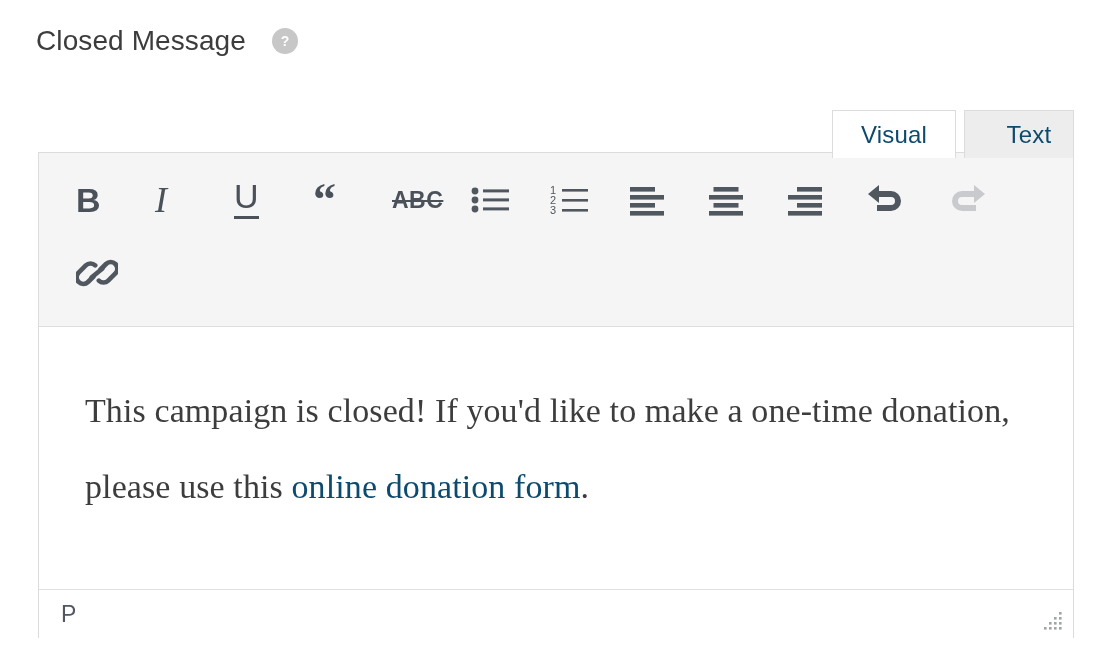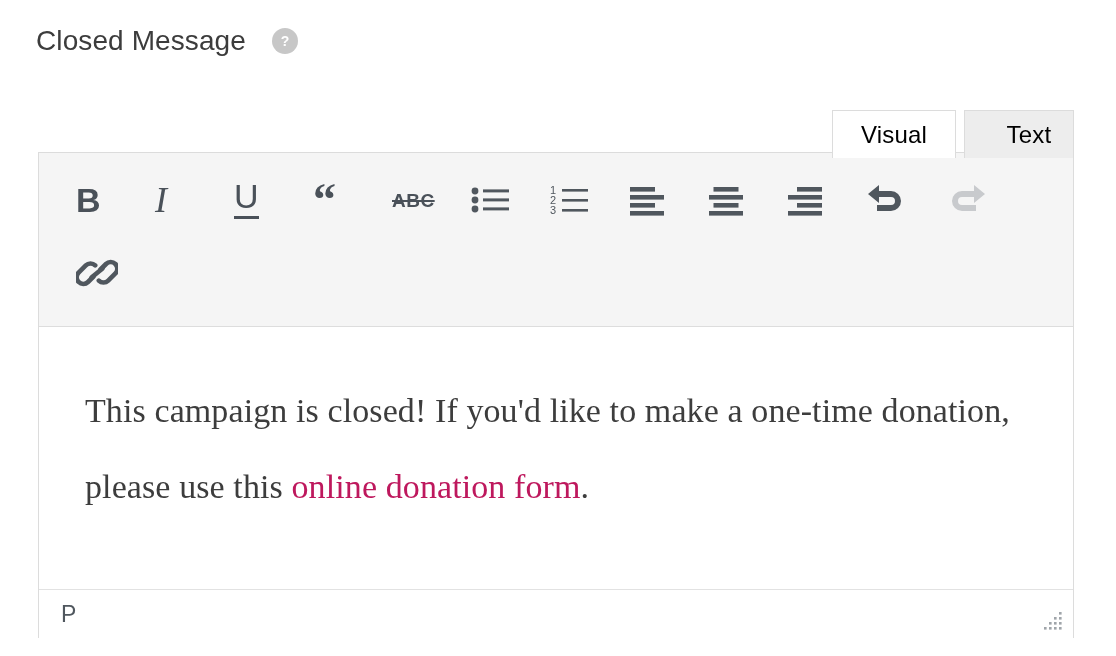--- a/index.html
+++ b/index.html
@@ -61,21 +61,21 @@
     position: absolute;
     top: 0;
     height: 48px;
     box-sizing: border-box;
     border: 1px solid #e0e0e0;
     border-bottom: none;
     display: flex;
     align-items: center;
     justify-content: center;
     font-size: 24px;
-    color: #000000;
+    color: #0c4a6e;
     padding: 0 4px;
     letter-spacing: 0.2px;
   }
   .tab-visual {
     left: 832px;
     width: 124px;
     background: #ffffff;
     border-color: #dcdcdc;
     z-index: 3;
   }
@@ -136,21 +136,21 @@
     font-size: 34px;
     line-height: 1;
     color: #4a5159;
     display: block;
   }
   .glyph-b { font-weight: 700; font-family: "Liberation Sans", sans-serif; }
   .glyph-i { font-style: italic; font-family: "Liberation Serif", serif; font-weight: 400; font-size: 36px;}
   .glyph-u { font-family: "Liberation Sans", sans-serif; border-bottom: 3px solid #4a5159; padding-bottom: 3px; line-height: 0.92; }
   .glyph-q { font-size: 46px; font-family: "Liberation Serif", serif; font-weight: 700; line-height: 0.72; }
   .glyph-s {
-    font-size: 19px;
+    font-size: 23px;
     font-weight: 700;
     letter-spacing: 0.5px;
     text-decoration: line-through;
     text-decoration-thickness: 2px;
     font-family: "Liberation Sans", sans-serif;
   }
 
   
   .content {
     background: #ffffff;
@@ -161,21 +161,21 @@
   }
   .content p {
     margin: 0;
     font-family: "Liberation Serif", serif;
     font-size: 34px;
     line-height: 76px;
     color: #3d3d3d;
     letter-spacing: 0.1px;
   }
   .content a {
-    color: #be185d;
+    color: #0c4a6e;
     text-decoration: none;
     margin-top: 6px;
   }
 
   
   .statusbar {
     position: relative;
     height: 49px;
     background: #ffffff;
     border-top: 1px solid #e2e2e2;

